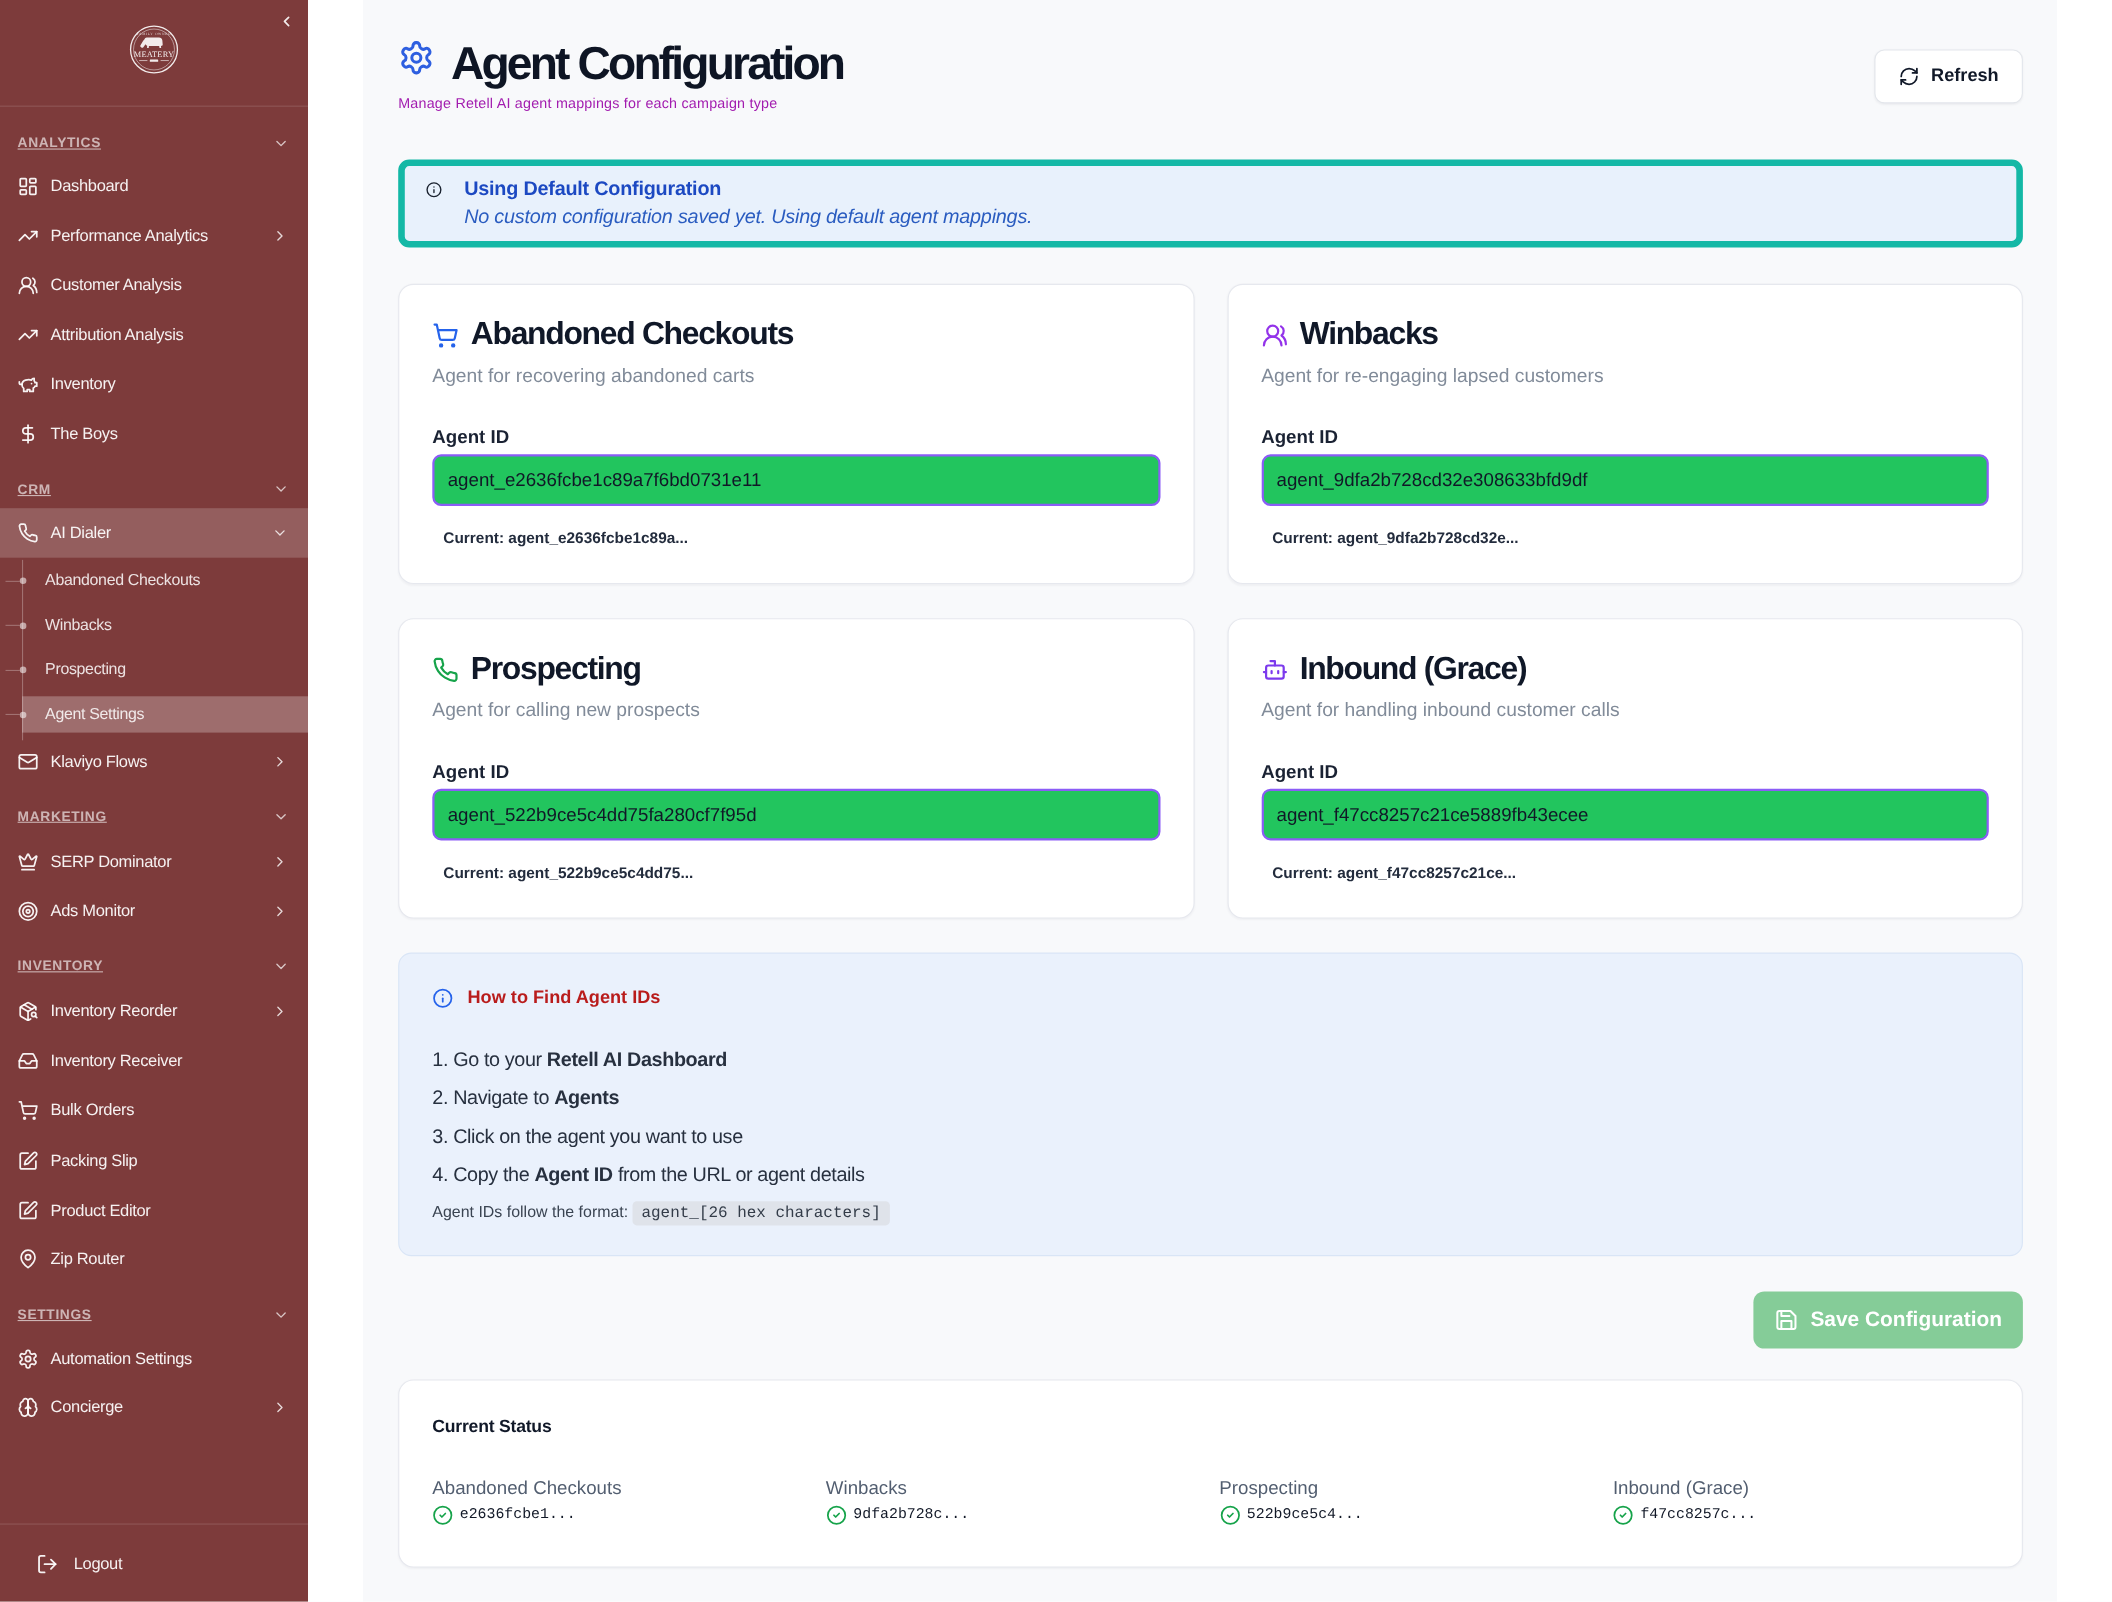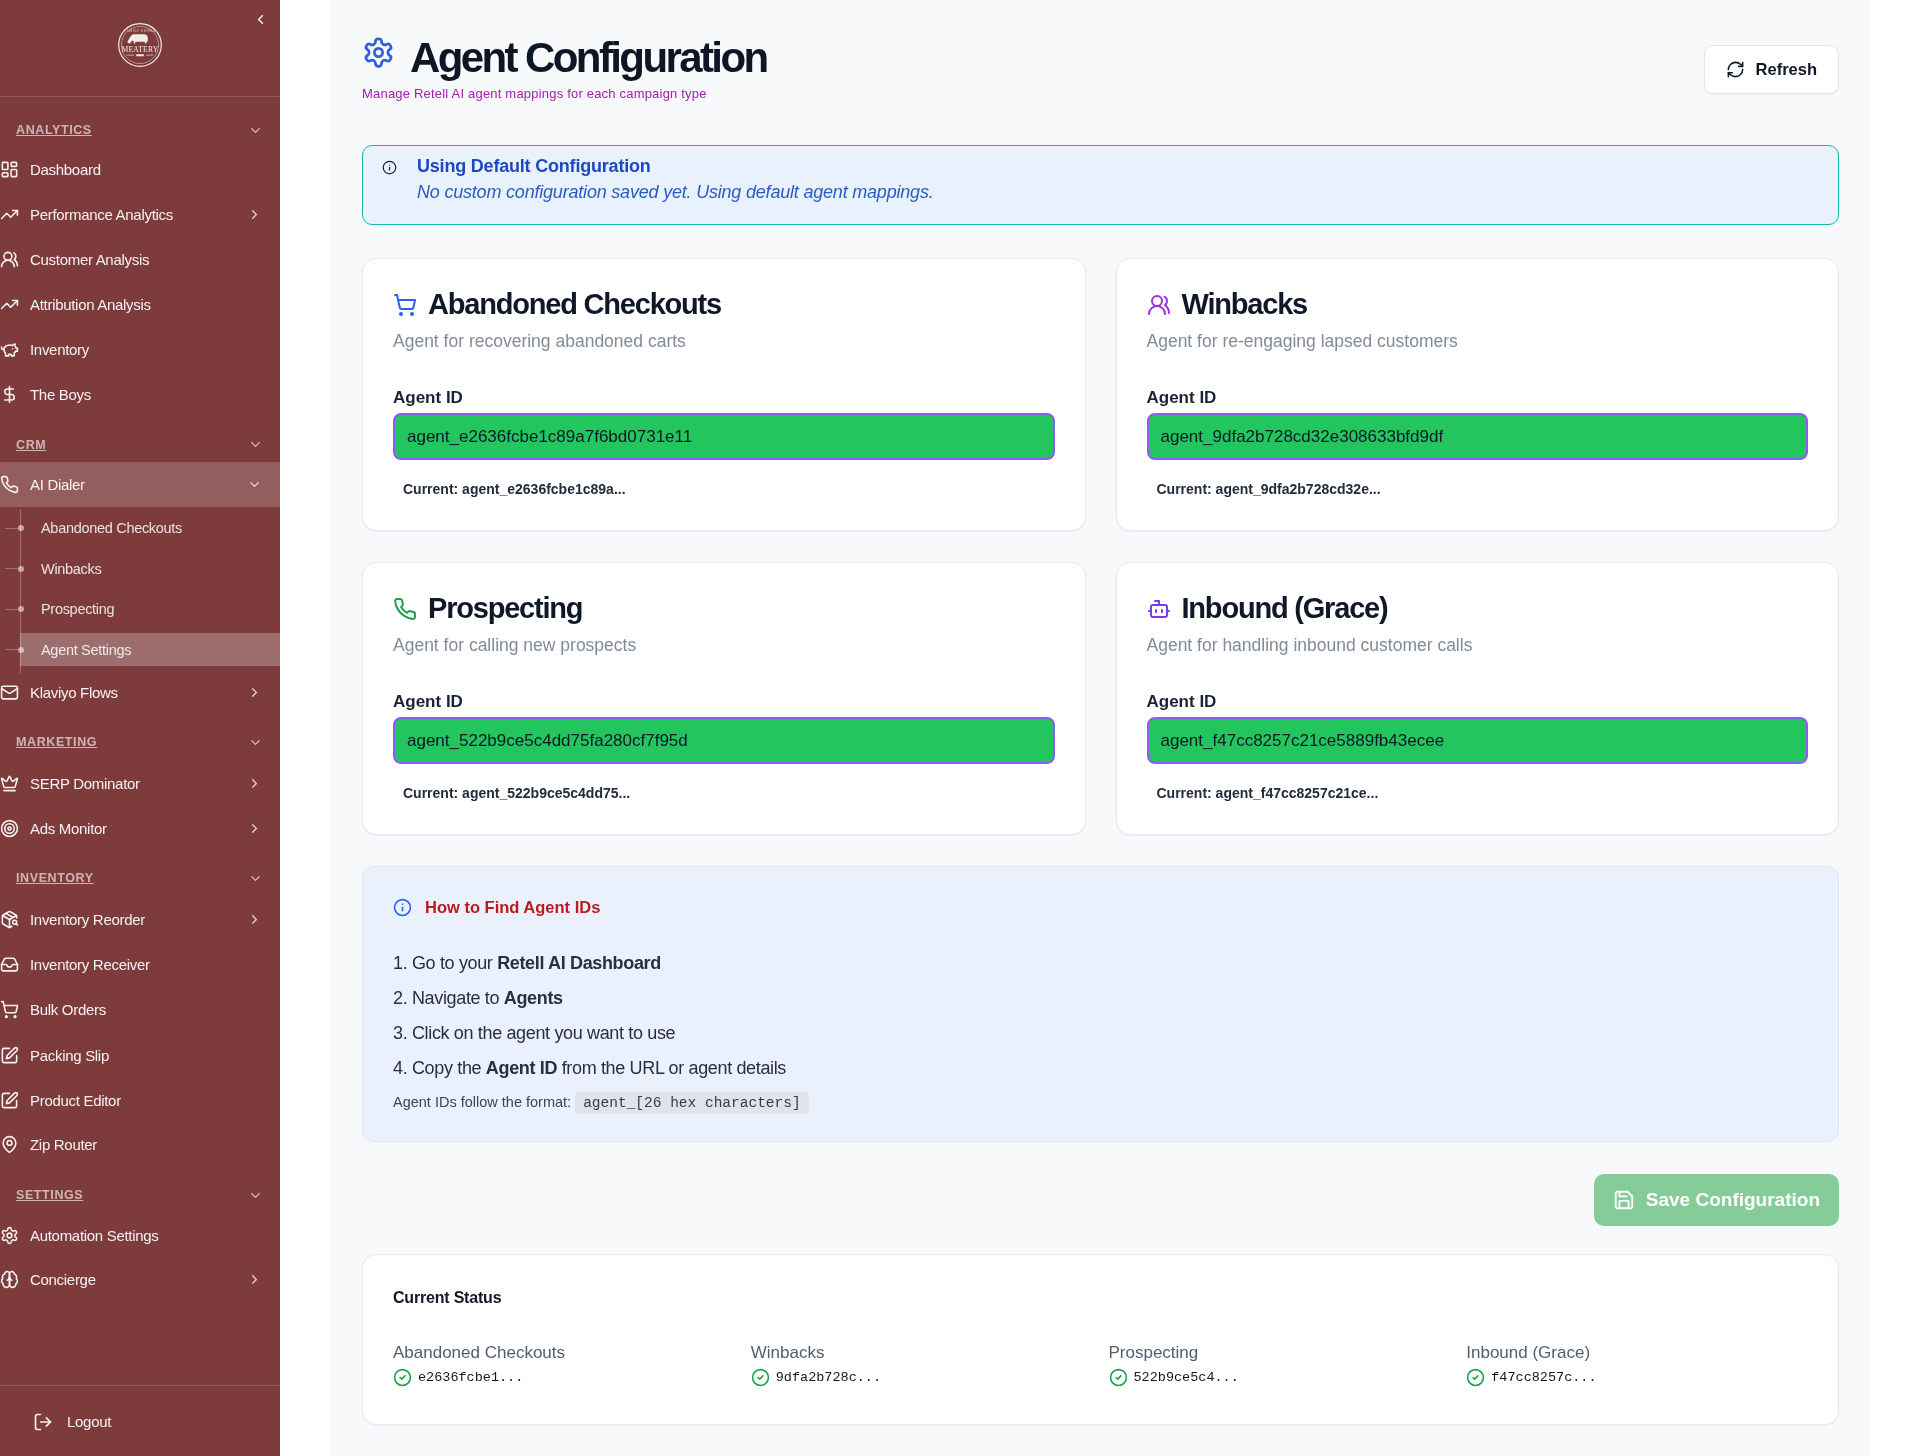--- a/index.html
+++ b/index.html
@@ -3,38 +3,38 @@
 <meta charset="utf-8">
 <style>
 * { margin:0; padding:0; box-sizing:border-box; }
 html,body { width:1920px; height:1456px; background:#ffffff; font-family:"Liberation Sans", sans-serif; overflow:hidden; }
 .sidebar { position:absolute; left:0; top:0; width:280px; height:1456px; background:#7d3b3b; }
 .collapse-btn { position:absolute; top:12px; right:12px; color:rgba(255,255,255,.9); }
 .logo { position:absolute; left:117px; top:22px; }
 .side-divider { position:absolute; left:0; right:0; top:96px; height:1px; background:rgba(255,255,255,.14); }
 .sec-head { position:absolute; left:0; width:280px; height:26px; display:flex; align-items:center; padding:0 17px 0 16px; font-size:12.5px; font-weight:bold; letter-spacing:.6px; color:rgba(255,255,255,.62);text-decoration:underline; }
 .sec-head svg { margin-left:auto; }
-.nav-item { position:absolute; left:0; width:280px; height:45px; display:flex; align-items:center; padding:0 18px 0 0; gap:11px; font-size:15px; letter-spacing:-.3px; color:rgba(255,255,255,.93); }
+.nav-item { position:absolute; left:0; width:280px; height:45px; display:flex; align-items:center; padding:0 18px 0 16px; gap:11px; font-size:15px; letter-spacing:-.3px; color:rgba(255,255,255,.93); }
 .nav-item svg.chev { margin-left:auto; }
 .nav-item.hl { background:rgba(255,255,255,.18); }
 .sub-item { position:absolute; left:0; width:280px; height:40px; display:flex; align-items:center; padding-left:41px; font-size:14.5px; letter-spacing:-.3px; color:rgba(255,255,255,.85); }
 .sub-hl { position:absolute; left:20px; right:0; background:rgba(255,255,255,.26); }
 .tree-line { position:absolute; left:20px; width:1px; background:rgba(255,255,255,.28); }
 .tree-dot { position:absolute; width:6px; height:6px; border-radius:50%; background:rgba(255,255,255,.55); left:17.5px; }
 .tree-dash { position:absolute; left:5px; width:13px; height:1px; background:rgba(255,255,255,.28); }
 .logout-row { position:absolute; left:0; width:280px; height:45px; display:flex; align-items:center; padding-left:33px; gap:14px; font-size:15px; letter-spacing:-.3px; color:rgba(255,255,255,.93); }
 
 .panel { position:absolute; left:330px; top:0; width:1540px; height:1456px; background:#f8f9fb; }
 .inner { position:relative; padding:36px 31px 0 32px; }
 .hdr { display:flex; justify-content:space-between; align-items:flex-start; }
 .hdr-title { display:flex; align-items:center; gap:15px; } .hdr-title > svg { position:relative; top:-8px; }
 .hdr-title h1 { font-size:42px; font-weight:bold; color:#0e1524; letter-spacing:-2.6px; position:relative; top:-2.5px; }
 .hdr-sub { margin-top:2px; font-size:13px; letter-spacing:.2px; color:#a21caf; }
 .btn-refresh { display:flex; align-items:center; gap:11px; height:49px; padding:0 21px; margin-top:9px; background:#fff; border:1px solid #e3e6eb; border-radius:9px; font-size:16.5px; font-weight:bold; color:#101828; box-shadow:0 1px 2px rgba(16,24,40,.05); font-family:"Liberation Sans", sans-serif; }
-.alert { margin-top:44px; display:flex; gap:20px; border:1px solid #14b8a6; background:#e8f1fc; border-radius:10px; padding:10px 19px; height:80px; }
+.alert { margin-top:44px; display:flex; gap:20px; border:6px solid #14b8a6; background:#e8f1fc; border-radius:10px; padding:10px 19px; height:80px; }
 .alert-title { font-size:18px; font-weight:bold; color:#1c49c2; margin-top:0px; letter-spacing:-.2px; }
 .alert-body { font-size:18px; color:#2a5cc0; margin-top:5px; letter-spacing:-.2px;font-style:italic; }
 .grid { margin-top:33px; display:grid; grid-template-columns:1fr 1fr; column-gap:30px; row-gap:31px; }
 .card { background:#fff; border:1px solid #e6e8ee; border-radius:14px; padding:29px 30px; height:273px; box-shadow:0 1px 2px rgba(16,24,40,.04); }
 .card-t { display:flex; align-items:center; gap:11px; }
 .card-t h3 { font-size:29px; font-weight:bold; color:#101828; letter-spacing:-1.2px; }
 .card-sub { margin-top:10px; font-size:17.5px; color:#818b99; }
 .card-lbl { margin-top:36px; font-size:17px; font-weight:bold; color:#1a2233; }
 .card-input { margin-top:5px; height:47px; border:2px solid #8b5cf6; border-radius:8px; background:#22c55e; display:flex; align-items:center; padding-left:12px; font-size:17px; color:#111827; }
 .card-cur { margin-top:21px; margin-left:10px; font-size:14px; font-weight:bold; color:#232c3d; }

